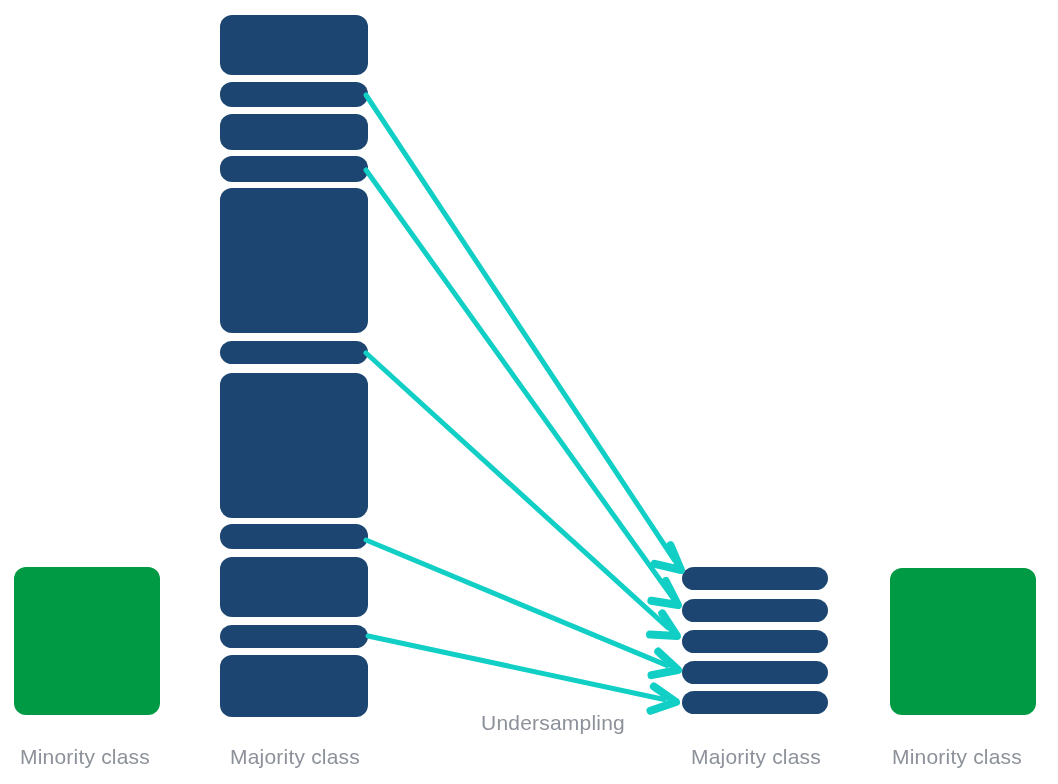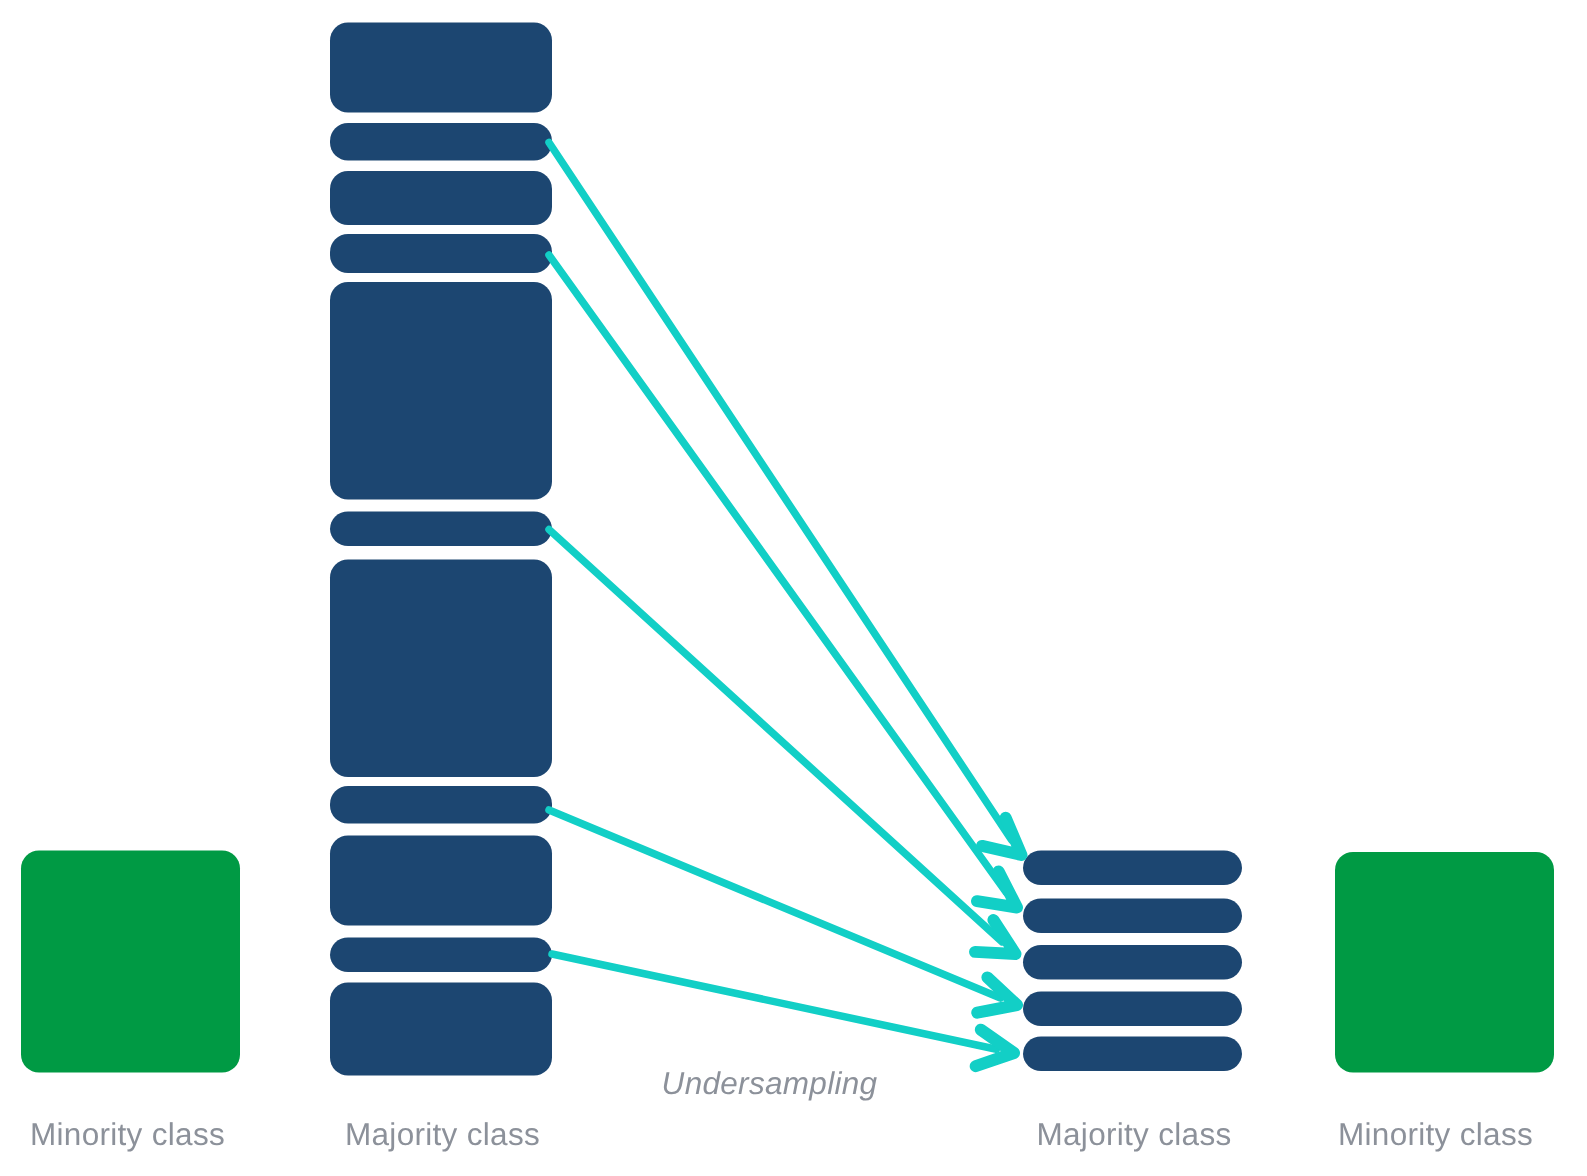--- a/index.html
+++ b/index.html
@@ -64,18 +64,18 @@
       <line x1="366" y1="540" x2="666.9230769230769" y2="665.3846153846154" stroke="#12CFC6" stroke-width="5" stroke-linecap="round"></line>
       <polyline points="651.496066046913,675.1518428751667 678,670 658.2534500562824,651.5860442783126" fill="none" stroke="#12CFC6" stroke-width="8" stroke-linecap="round" stroke-linejoin="round"></polyline>
       <line x1="368" y1="636" x2="664.2663710310711" y2="699.4856509352295" stroke="#12CFC6" stroke-width="5" stroke-linecap="round"></line>
       <polyline points="650.4709984588185,710.7903401703433 676,702 653.8828948041972,686.5134362185217" fill="none" stroke="#12CFC6" stroke-width="8" stroke-linecap="round" stroke-linejoin="round"></polyline>
     </svg>
 
   <div class="lbl" style="left: 85px; top: 745px;">Minority class</div>
 
   <div class="lbl" style="left: 295px; top: 745px;">Majority class</div>
 
-  <div class="lbl" style="left: 513px; top: 711px; font-style: italic;">Undersampling</div>
+  <div class="lbl" style="left: 553px; top: 711px;">Undersampling</div>
 
   <div class="lbl" style="left: 756px; top: 745px;">Majority class</div>
 
   <div class="lbl" style="left: 957px; top: 745px;">Minority class</div>
 </div>
 
 </body></html>

